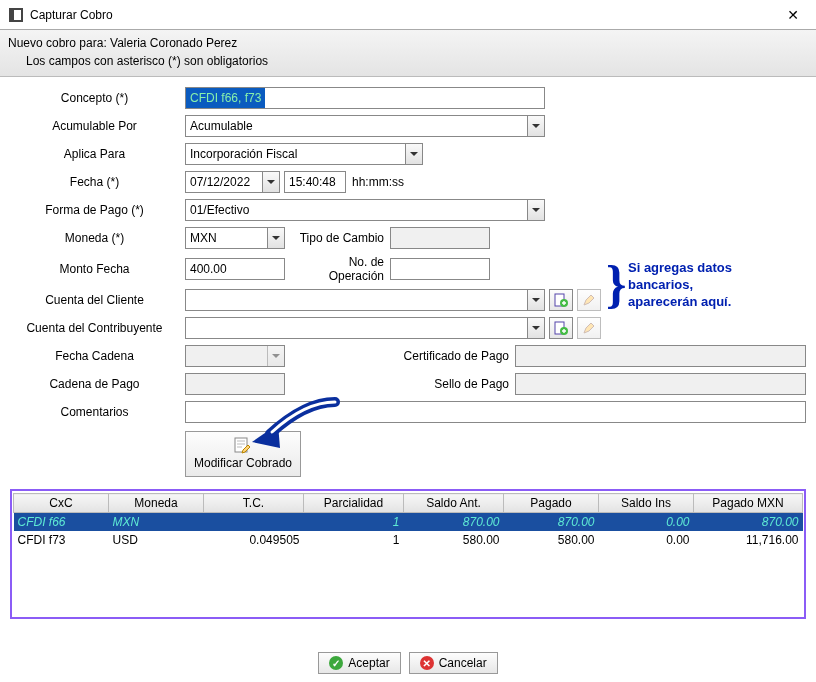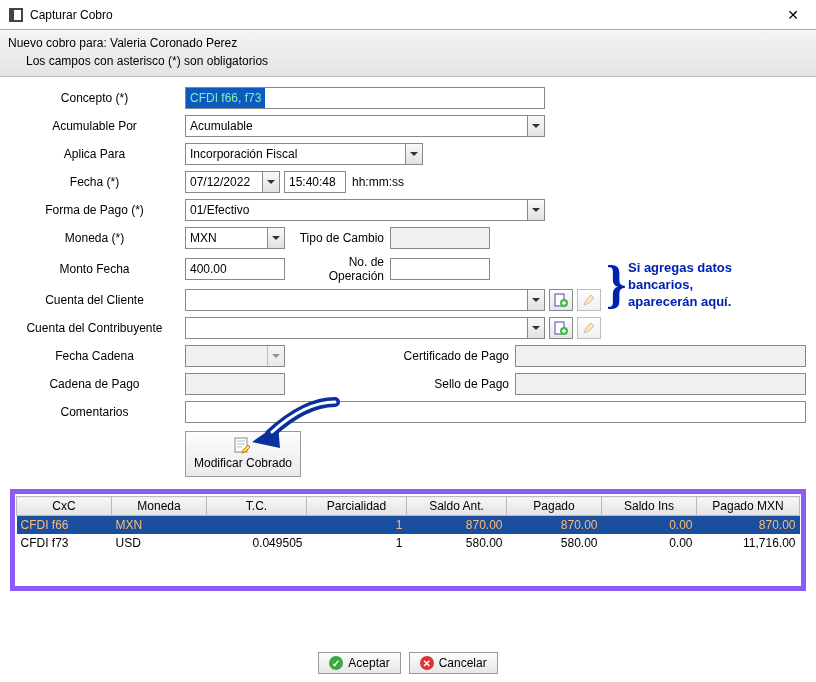--- a/index.html
+++ b/index.html
@@ -135,26 +135,26 @@
     border: 1px solid #bbb;
     font-weight: normal;
     padding: 2px 4px;
     font-size: 12px;
   }
   table.grid td {
     border: 0;
     padding: 2px 4px;
     font-size: 12px;
   }
-  tr.selrow td { background: #1a4fa0; color: #fdba74; }
+  tr.selrow td { background: #1a4fa0; color: #5eead4; font-style: italic; }
   .num { text-align: right; }
   .grid-wrap {
-    border: 5px solid #8b5cf6;
+    border: 2px solid #8b5cf6;
     margin: 0 10px;
-    height: 102px;
+    height: 130px;
     overflow: hidden;
   }
   .footer {
     position: absolute;
     left: 0; right: 0;
     bottom: 8px;
     display: flex;
     justify-content: center;
     gap: 8px;
   }

